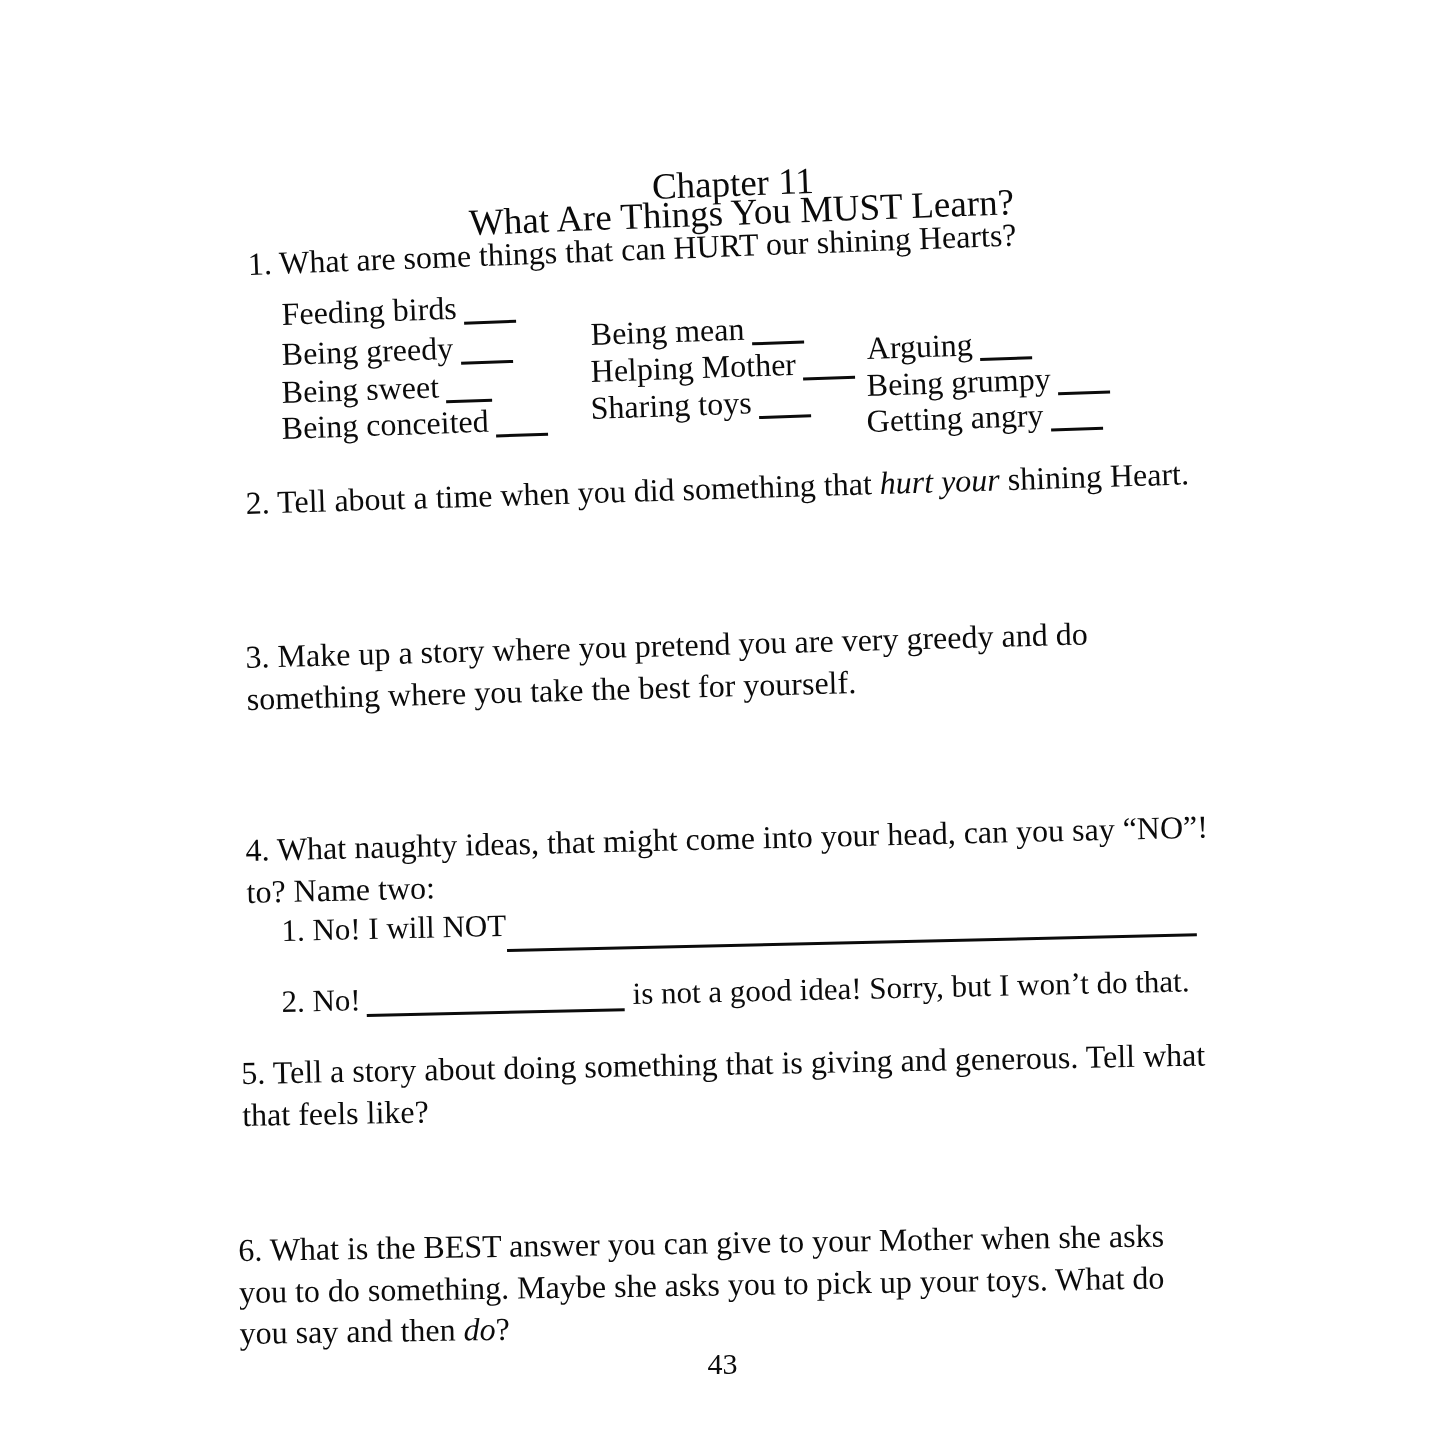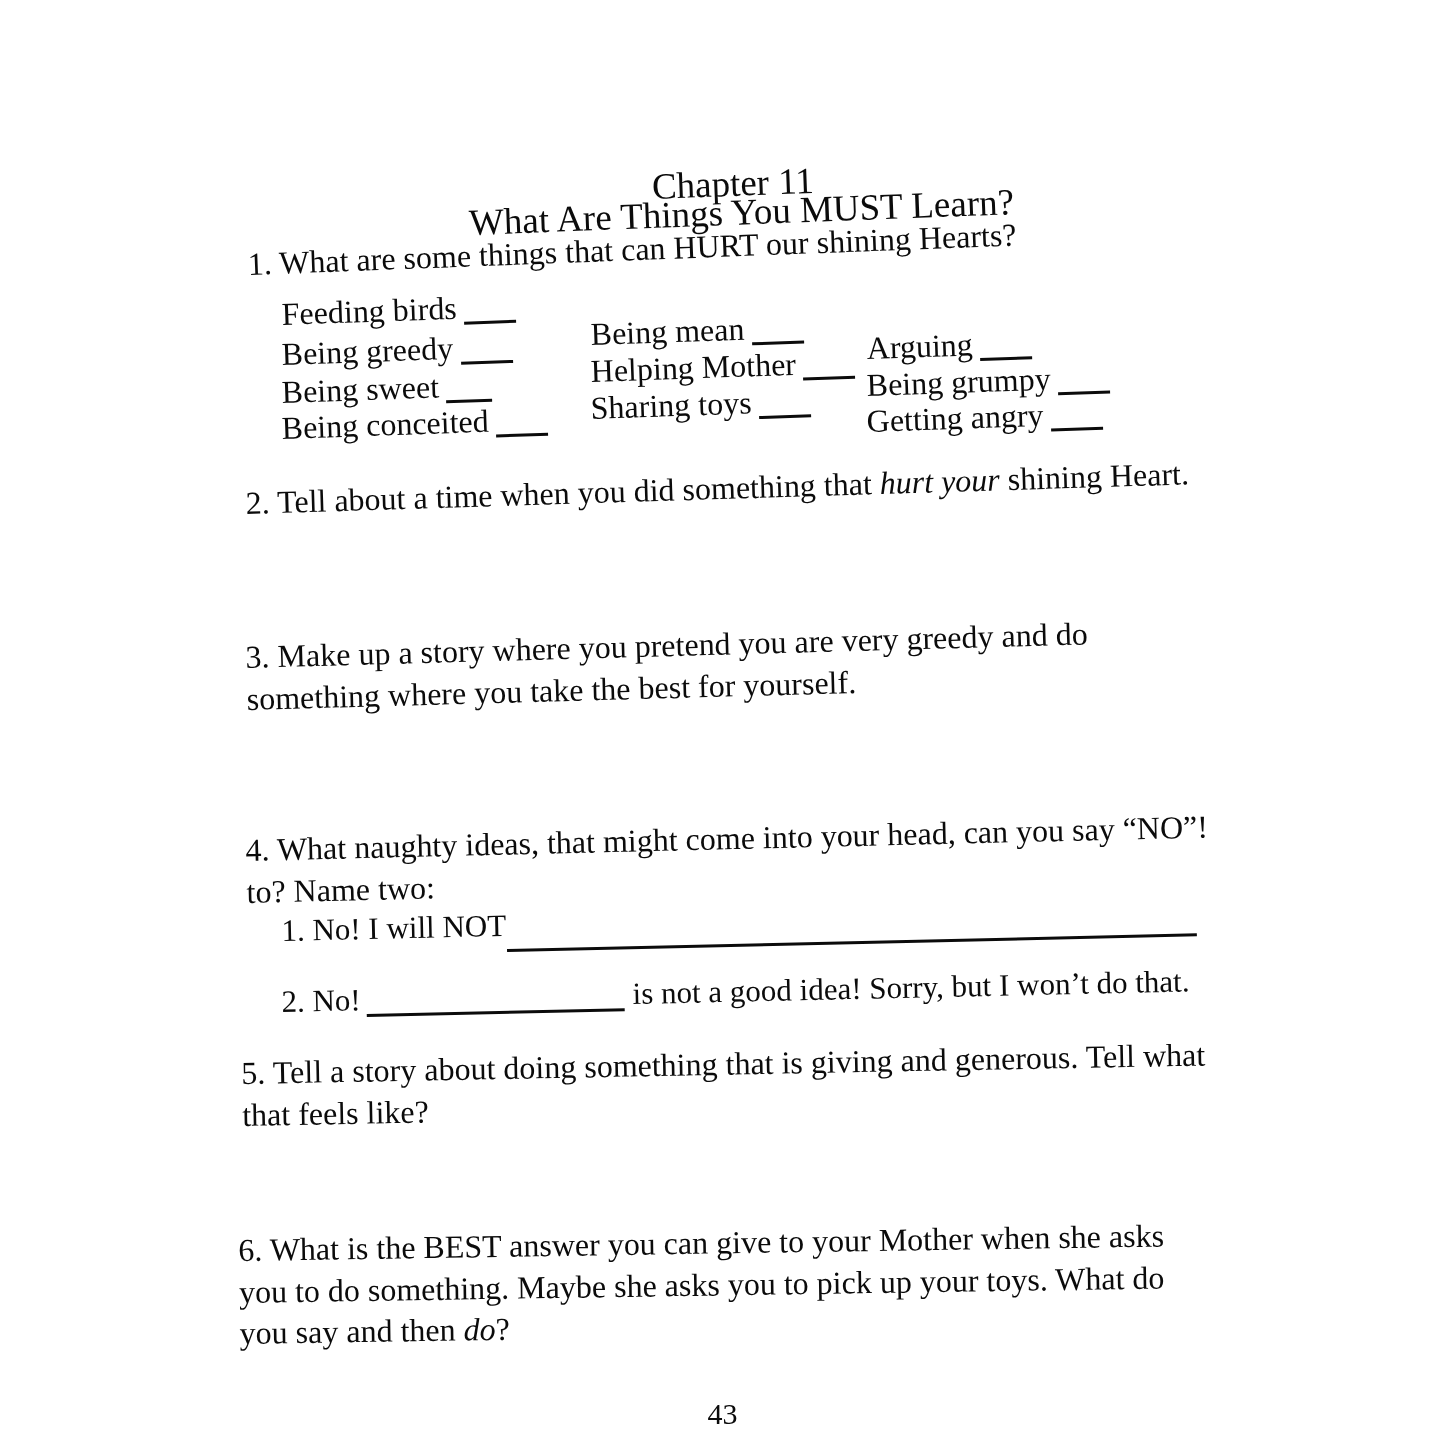--- a/index.html
+++ b/index.html
@@ -137,15 +137,15 @@
   <div class="blk t-sub" style="left:281px; top:982px; transform: rotate(-1.3deg);">
     <span>2. No!</span><span class="blank-inline"></span><span>is not a good idea! Sorry, but I won’t do that.</span>
   </div>
 
   <div class="blk wrapblk t-q" style="left:241px; top:1053px; width:972px; transform: rotate(-1.1deg);">5. Tell a story about doing something that is giving and generous. Tell what that feels like?</div>
 
   <div class="blk wrapblk t-q" style="left:238px; top:1230px; width:975px; transform: rotate(-0.9deg);">
     <span>6. What is the BEST answer you can give to your Mother when she asks you to do something. Maybe she asks you to pick up your toys. What do you say and then </span><em>do</em><span>?</span>
   </div>
 
-  <div class="folio t-folio" style="top:1397px;">43</div>
+  <div class="folio t-folio" style="top:1347px;">43</div>
 
 </div>
 
 </body></html>

